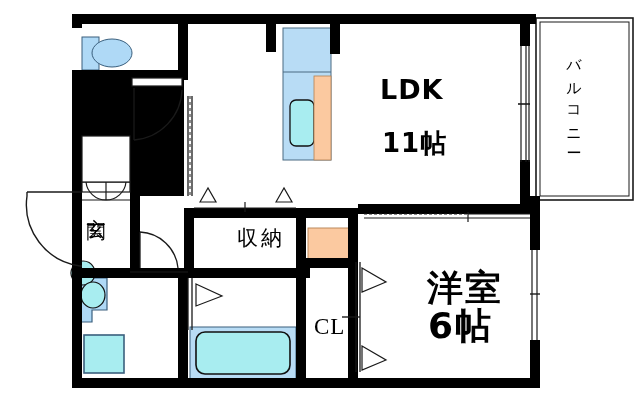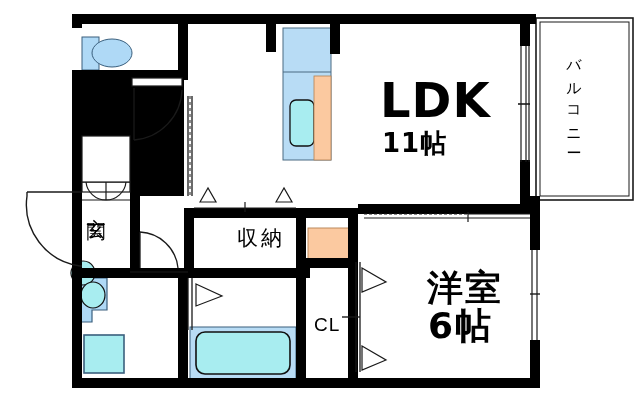--- a/index.html
+++ b/index.html
@@ -27,21 +27,21 @@
   }
   .lbl {
     position: absolute;
     color: #000000;
     font-family: "DejaVu Sans", "Liberation Sans", sans-serif;
     white-space: pre;
     line-height: 1;
     user-select: none;
   }
   .lbl-ldk {
-    font-size: 48px;
+    font-size: 27px;
     font-weight: bold;
     letter-spacing: 1px;
     left: 380px;
     top: 76px;
   }
   .lbl-ldk-area {
     font-size: 26px;
     font-weight: bold;
     letter-spacing: 1px;
     left: 382px;
@@ -79,25 +79,25 @@
     letter-spacing: 5px;
   }
   .lbl-shuno {
     font-size: 21px;
     left: 213px;
     top: 228px;
     letter-spacing: 3px;
     margin-left: 24px;
   }
   .lbl-cl {
-    font-size: 19px;
+    font-size: 23px;
     left: 314px;
     top: 315px;
     letter-spacing: 1px;
-    font-family: Liberation Sans, sans-serif;
+    font-family: Liberation Serif, serif;
   }
 </style>
 </head>
 <body>
 
 <div id="plan">
 
   <svg width="640" height="407" viewBox="0 0 640 407">
 
     <rect x="0" y="0" width="640" height="407" fill="#ffffff"></rect>

